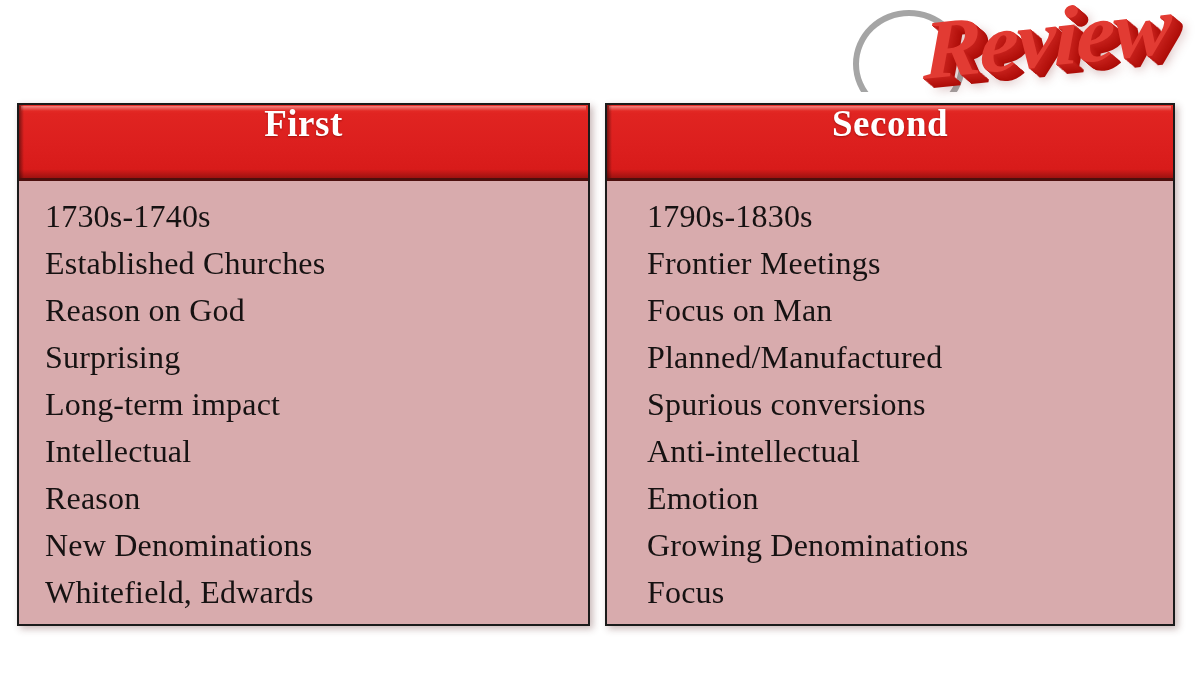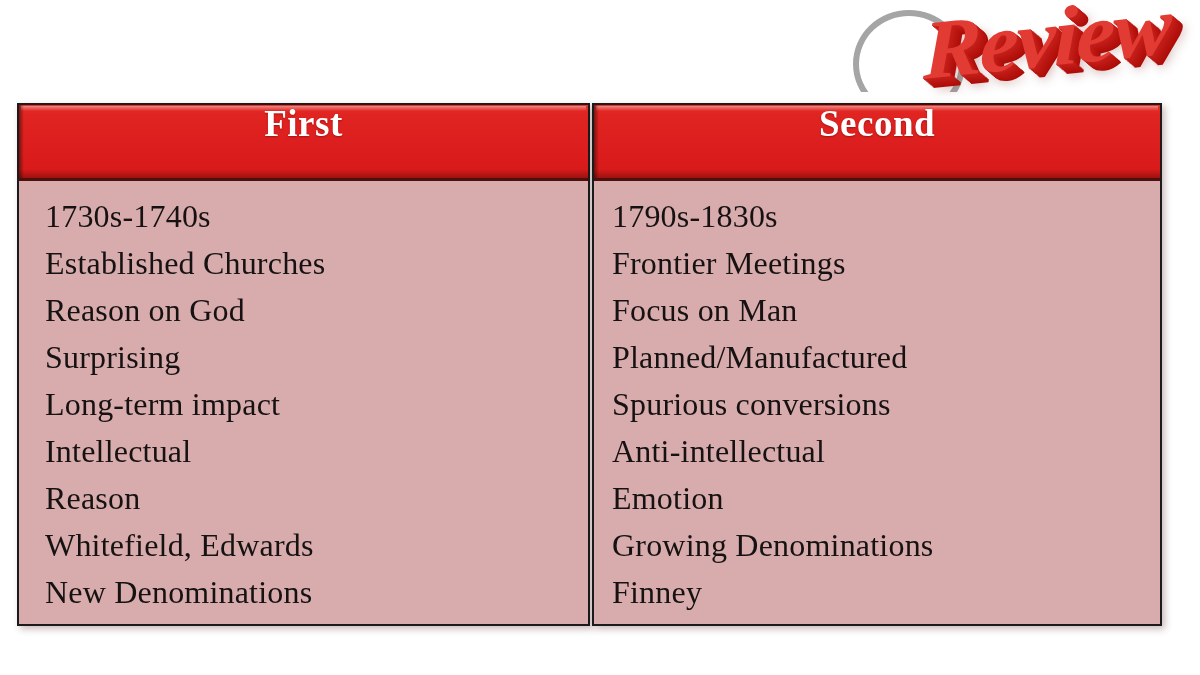--- a/index.html
+++ b/index.html
@@ -81,21 +81,21 @@
   
   .table {
     position: absolute;
     top: 103px;
     box-sizing: border-box;
     border: 2px solid #1b1b1b;
     background: #d8abad;
     box-shadow: 3px 3px 7px rgba(90,40,40,.32);
   }
   .table.col-1 { left: 17px;  width: 573px; height: 523px; }
-  .table.col-2 { left: 592px; width: 570px; height: 523px; }
+  .table.col-2 { left: 605px; width: 570px; height: 523px; }
 
   .table-header {
     position: relative;
     height: 76px;
     background: linear-gradient(to bottom, #e8322c 0%, #e02421 12%, #dc1f1e 55%, #d81b1a 88%, #9d1210 100%);
     border-bottom: 3px solid #4d0f0d;
     box-sizing: border-box;
     display: flex;
     align-items: flex-start;
     justify-content: center;
@@ -123,21 +123,21 @@
     font-weight: bold;
     letter-spacing: .5px;
     line-height: 1;
     text-shadow: 0 1px 2px rgba(90,0,0,.45);
   }
 
   .table-body {
     padding: 12px 0 0 26px;
     box-sizing: border-box;
   }
-  .table.col-2 .table-body { padding-left: 18px; }
+  .table.col-2 .table-body { padding-left: 40px; }
 
   .row-item {
     font-family: "Liberation Serif", "DejaVu Serif", serif;
     font-size: 32px;
     line-height: 47px;
     color: #161212;
     white-space: nowrap;
     letter-spacing: .2px;
   }
 </style>
@@ -157,35 +157,35 @@
       <span class="header-title">First</span>
     </div>
     <div class="table-body">
       <div class="row-item">1730s-1740s</div>
       <div class="row-item">Established Churches</div>
       <div class="row-item">Reason on God</div>
       <div class="row-item">Surprising</div>
       <div class="row-item">Long-term impact</div>
       <div class="row-item">Intellectual</div>
       <div class="row-item">Reason</div>
+      <div class="row-item">New Denominations</div>
       <div class="row-item">Whitefield, Edwards</div>
-      <div class="row-item">New Denominations</div>
     </div>
   </div>
 
   <div class="table col-2">
     <div class="table-header">
       <span class="header-title">Second</span>
     </div>
     <div class="table-body">
       <div class="row-item">1790s-1830s</div>
       <div class="row-item">Frontier Meetings</div>
       <div class="row-item">Focus on Man</div>
       <div class="row-item">Planned/Manufactured</div>
       <div class="row-item">Spurious conversions</div>
       <div class="row-item">Anti-intellectual</div>
       <div class="row-item">Emotion</div>
       <div class="row-item">Growing Denominations</div>
-      <div class="row-item">Finney</div>
+      <div class="row-item">Focus</div>
     </div>
   </div>
 
 </div>
 
 </body></html>

